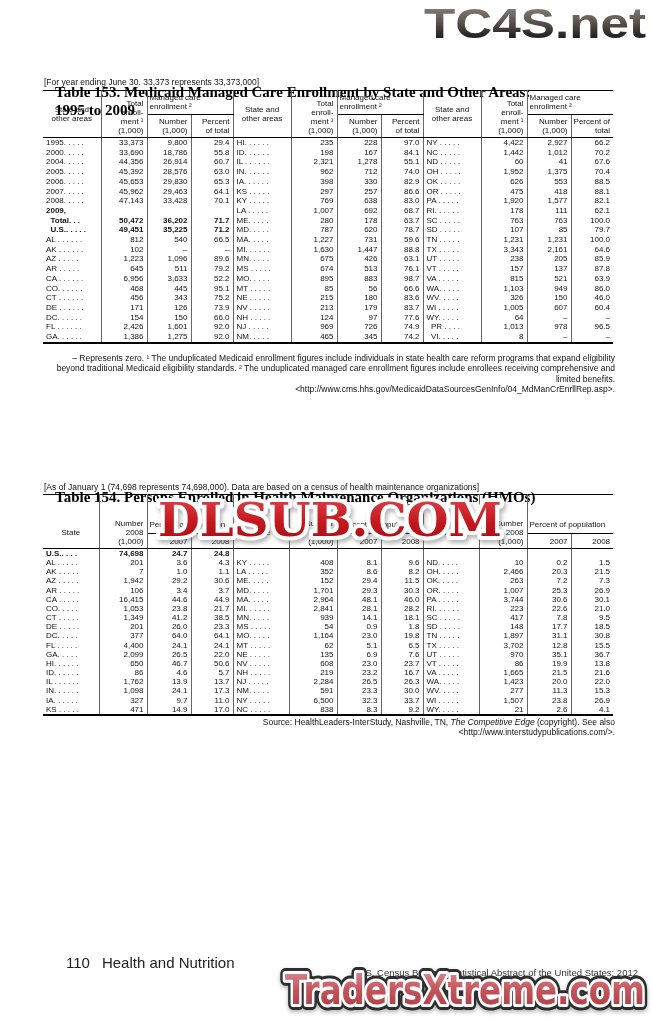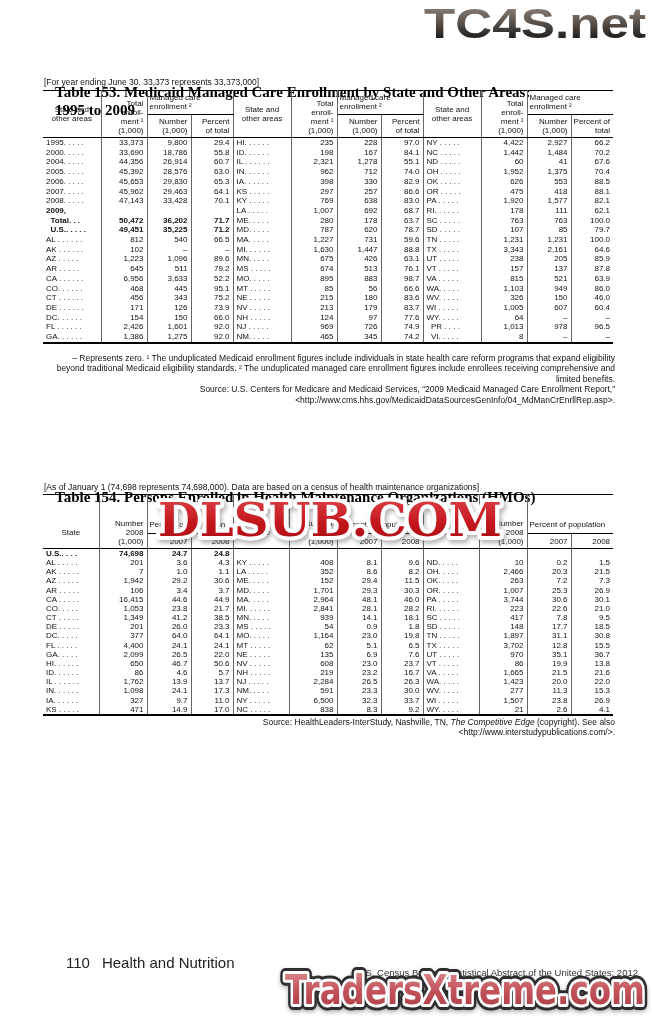--- a/index.html
+++ b/index.html
@@ -114,21 +114,21 @@
           <td class="lbl">2000. . . . .</td>
           <td class="num">33,690</td>
           <td class="num">18,786</td>
           <td class="num">55.8</td>
           <td class="lbl">ID. . . . . .</td>
           <td class="num">198</td>
           <td class="num">167</td>
           <td class="num">84.1</td>
           <td class="lbl">NC . . . . .</td>
           <td class="num">1,442</td>
-          <td class="num">1,484</td>
+          <td class="num">1,012</td>
           <td class="num">70.2</td>
         </tr>
         <tr>
           <td class="lbl">2004. . . . .</td>
           <td class="num">44,356</td>
           <td class="num">26,914</td>
           <td class="num">60.7</td>
           <td class="lbl">IL . . . . . .</td>
           <td class="num">2,321</td>
           <td class="num">1,278</td>
@@ -388,21 +388,20 @@
           <td class="lbl">  VI. . . . .</td>
           <td class="num">8</td>
           <td class="num">–</td>
           <td class="num">–</td>
         </tr>
       </tbody>
   </table>
 
   <div class="fnote" style="top:353px;">
     <p>– Represents zero. ¹ The unduplicated Medicaid enrollment figures include individuals in state health care reform programs that expand eligibility beyond traditional Medicaid eligibility standards. ² The unduplicated managed care enrollment figures include enrollees receiving comprehensive and limited benefits.</p>
-    <p>Source: U.S. Centers for Medicare and Medicaid Services, “2009 Medicaid Managed Care Enrollment Report,”</p>
     <p class="flush">&lt;http://www.cms.hhs.gov/MedicaidDataSourcesGenInfo/04_MdManCrEnrllRep.asp&gt;.</p>
   </div>
 
   <div class="tbl-title" style="top:444px;">
     <div>Table 154. Persons Enrolled in Health Maintenance Organizations (HMOs)</div>
   </div>
   <div class="tbl-note" style="top:482px;">[As of January 1 (74,698 represents 74,698,000). Data are based on a census of health maintenance organizations]</div>
 
   <table class="stat" id="t154">
     <colgroup>

